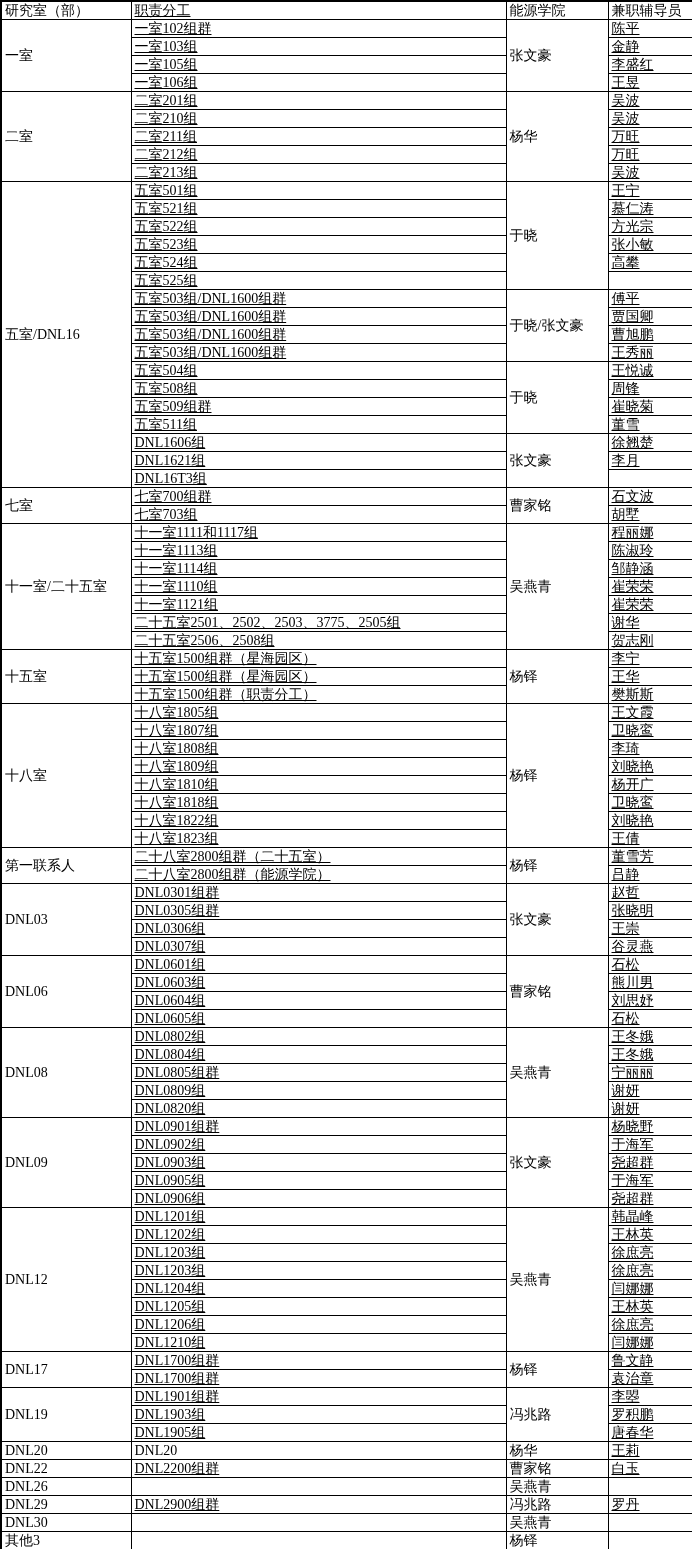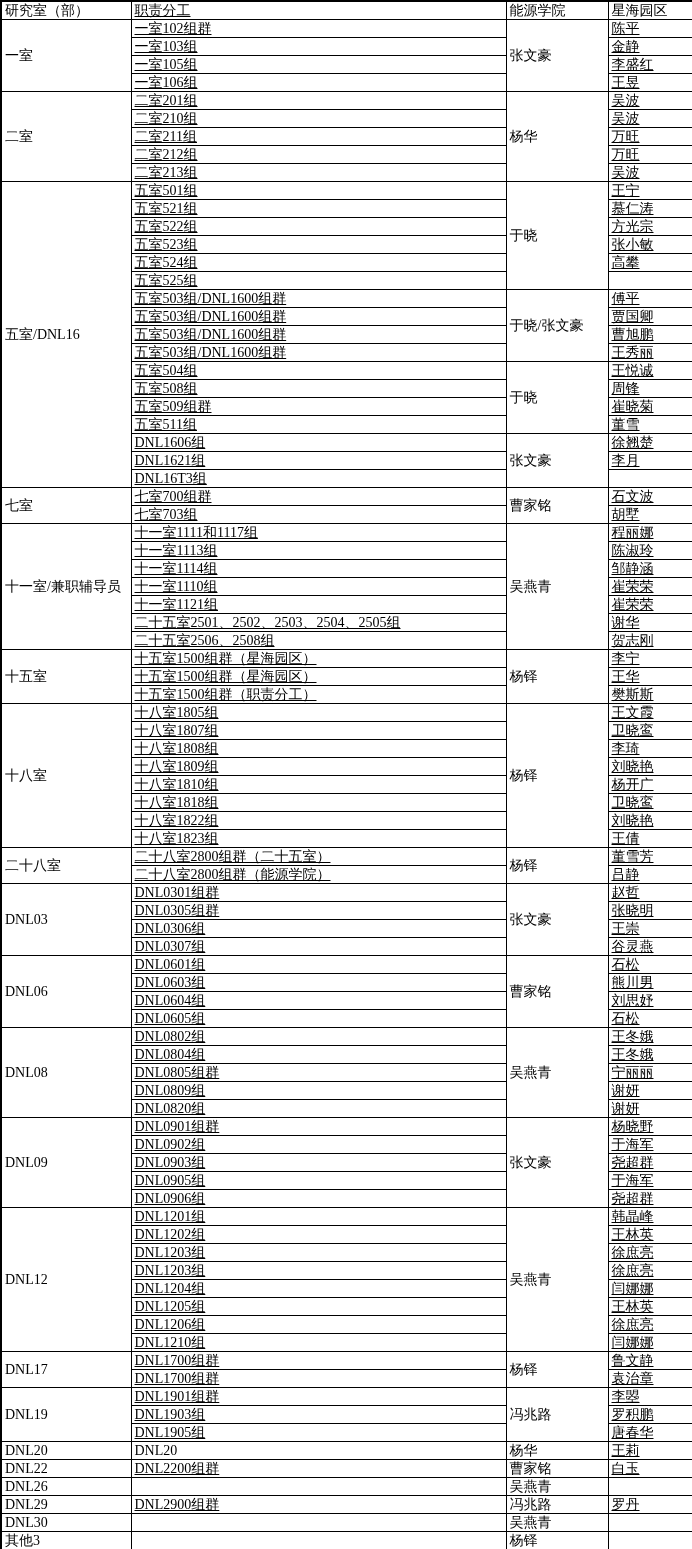--- a/index.html
+++ b/index.html
@@ -45,21 +45,21 @@
     <col style="width:130px">
     <col style="width:375px">
     <col style="width:102px">
     <col style="width:85px">
   </colgroup>
   <thead>
     <tr>
       <th class="c-room">研究室（部）</th>
       <th class="c-group u">职责分工</th>
       <th class="c-contact">能源学院</th>
-      <th class="c-couns">星海园区</th>
+      <th class="c-couns">兼职辅导员</th>
     </tr>
   </thead>
   <tbody>
       <tr>
         <td class="c-room" rowspan="4">一室</td>
         <td class="c-group u">一室102组群</td>
         <td class="c-contact" rowspan="4">张文豪</td>
         <td class="c-couns u">陈平</td>
       </tr>
       <tr>
@@ -173,21 +173,21 @@
         <td class="c-room" rowspan="2">七室</td>
         <td class="c-group u">七室700组群</td>
         <td class="c-contact" rowspan="2">曹家铭</td>
         <td class="c-couns u">石文波</td>
       </tr>
       <tr>
         <td class="c-group u">七室703组</td>
         <td class="c-couns u">胡墅</td>
       </tr>
       <tr>
-        <td class="c-room" rowspan="7">十一室/兼职辅导员</td>
+        <td class="c-room" rowspan="7">十一室/二十五室</td>
         <td class="c-group u">十一室1111和1117组</td>
         <td class="c-contact" rowspan="7">吴燕青</td>
         <td class="c-couns u">程丽娜</td>
       </tr>
       <tr>
         <td class="c-group u">十一室1113组</td>
         <td class="c-couns u">陈淑玲</td>
       </tr>
       <tr>
         <td class="c-group u">十一室1114组</td>
@@ -195,21 +195,21 @@
       </tr>
       <tr>
         <td class="c-group u">十一室1110组</td>
         <td class="c-couns u">崔荣荣</td>
       </tr>
       <tr>
         <td class="c-group u">十一室1121组</td>
         <td class="c-couns u">崔荣荣</td>
       </tr>
       <tr>
-        <td class="c-group u">二十五室2501、2502、2503、2504、2505组</td>
+        <td class="c-group u">二十五室2501、2502、2503、3775、2505组</td>
         <td class="c-couns u">谢华</td>
       </tr>
       <tr>
         <td class="c-group u">二十五室2506、2508组</td>
         <td class="c-couns u">贺志刚</td>
       </tr>
       <tr>
         <td class="c-room" rowspan="3">十五室</td>
         <td class="c-group u">十五室1500组群（星海园区）</td>
         <td class="c-contact" rowspan="3">杨铎</td>
@@ -251,21 +251,21 @@
       </tr>
       <tr>
         <td class="c-group u">十八室1822组</td>
         <td class="c-couns u">刘晓艳</td>
       </tr>
       <tr>
         <td class="c-group u">十八室1823组</td>
         <td class="c-couns u">王倩</td>
       </tr>
       <tr>
-        <td class="c-room" rowspan="2">二十八室</td>
+        <td class="c-room" rowspan="2">第一联系人</td>
         <td class="c-group u">二十八室2800组群（二十五室）</td>
         <td class="c-contact" rowspan="2">杨铎</td>
         <td class="c-couns u">董雪芳</td>
       </tr>
       <tr>
         <td class="c-group u">二十八室2800组群（能源学院）</td>
         <td class="c-couns u">吕静</td>
       </tr>
       <tr>
         <td class="c-room" rowspan="4">DNL03</td>

